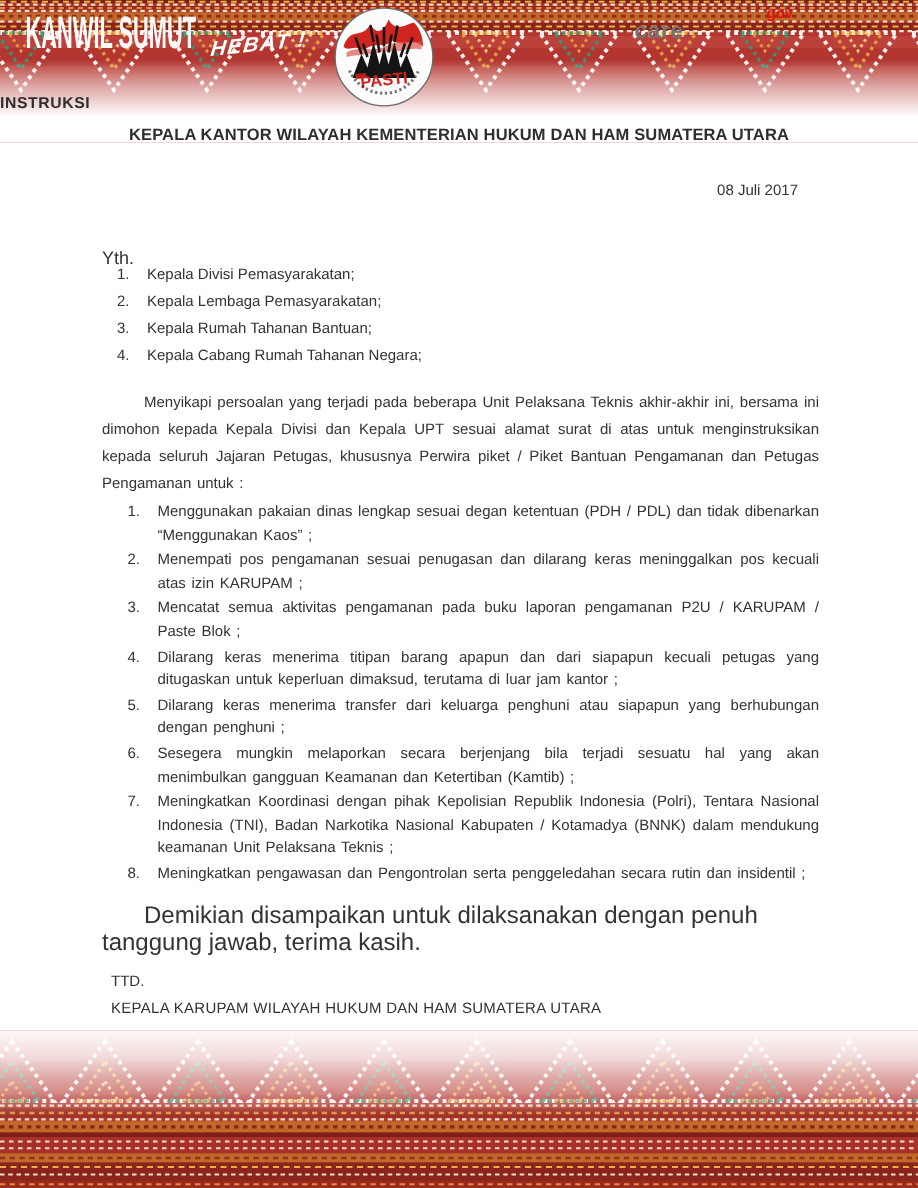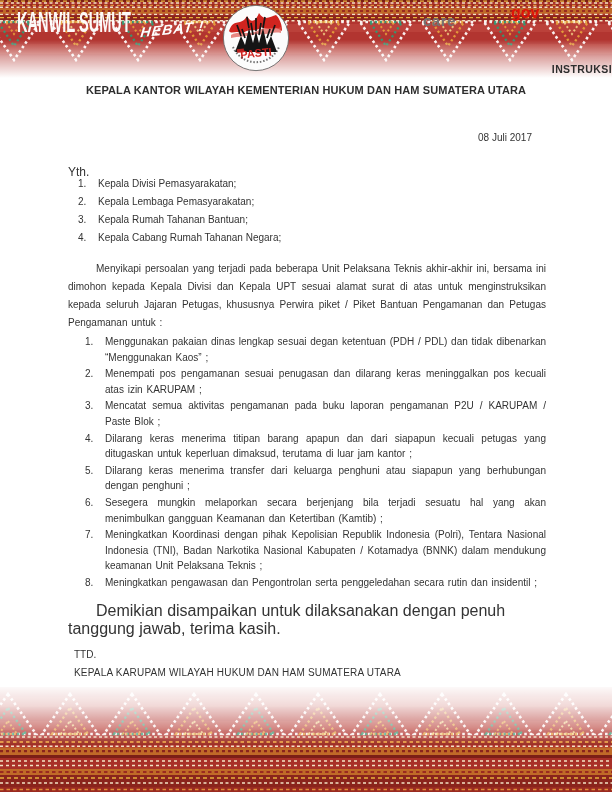--- a/index.html
+++ b/index.html
@@ -17,28 +17,28 @@
     position:absolute; left:17px; top:5px; z-index:6; color:#ffffff; opacity:.97;
     font-size:28px; font-weight:bold; white-space:nowrap;
     transform:scale(0.52,1.08); transform-origin:0 0; letter-spacing:0;
   }
   .hebat {
     position:absolute; left:141px; top:21px; z-index:6; color:#ffffff;
     font-size:14px; font-weight:bold; font-style:italic; white-space:nowrap;
     transform:skewX(-12deg) rotate(-6deg); letter-spacing:1px;
   }
   .care { position:absolute; left:423px; top:12px; z-index:6; color:#737373; font-size:15px; font-weight:bold; letter-spacing:.5px; }
-  .gov  { position:absolute; left:511px; top:4px;  z-index:6; color:#e01408; font-size:16px; font-weight:bold; }
+  .gov  { position:absolute; left:511px; top:4px;  z-index:6; color:#e01408; font-size:10px; font-weight:bold; }
 
   .logo { position:absolute; left:222px; top:4px; width:68px; height:68px; z-index:10; }
 
-  .h-doc-type { position:absolute; top:63px; left:0; width:612px; text-align:right; font-size:10.5px; font-weight:bold; letter-spacing:.4px; z-index:5; color:#2e2e2e; }
+  .h-doc-type { position:absolute; top:63px; left:0; width:612px; text-align:left; font-size:10.5px; font-weight:bold; letter-spacing:.4px; z-index:5; color:#2e2e2e; }
   .h-title    { position:absolute; top:84px; left:0; width:612px; text-align:center; font-size:11px;  font-weight:bold; letter-spacing:.1px; z-index:5; color:#2e2e2e; }
 
-  .date   { position:absolute; top:132px; right:80px; font-size:10px; z-index:5; }
+  .date   { position:absolute; top:122px; right:80px; font-size:10px; z-index:5; }
   .yth    { position:absolute; top:135px; left:68px; font-size:12px; z-index:5;margin-top:30px; }
 
   .recipients { position:absolute; top:175px; left:68px; width:478px; font-size:10px; z-index:5; }
   .recipients .li { position:relative; padding-left:30px; line-height:18px; }
   .recipients .num { position:absolute; left:10px; top:0; }
 
   .opening {
     position:absolute; top:260px; left:68px; width:478px; z-index:5;
     font-size:10px; line-height:18px; text-align:justify; text-indent:28px; word-spacing:1px;
   }

